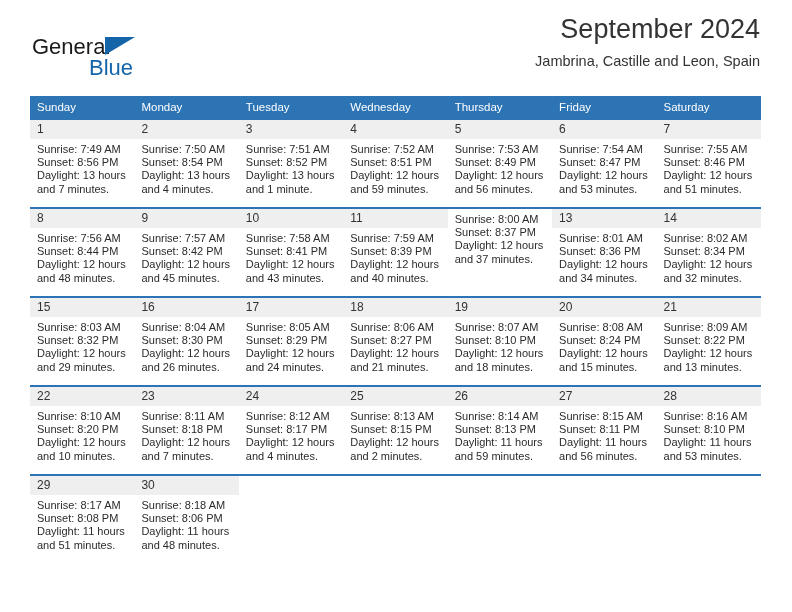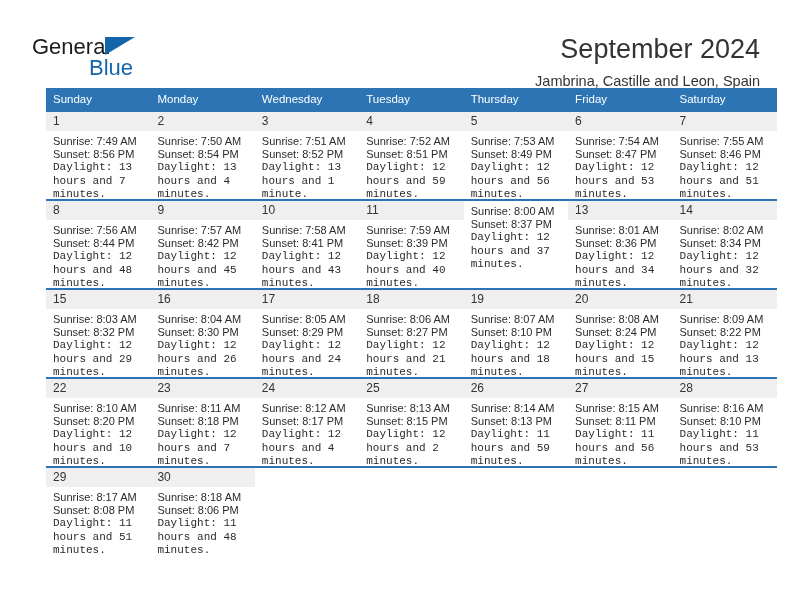--- a/index.html
+++ b/index.html
@@ -59,21 +59,21 @@
     left: 57px;
     top: 21px;
     font-size: 22px;
     color: #1464aa;
     font-family: "Liberation Sans", sans-serif;
   }
 
   .title-block {
     position: absolute;
     right: 32px;
-    top: 32px;
+    top: 12px;
     text-align: right;
   }
   .cal-title {
     font-size: 27px;
     color: #333333;
     font-weight: normal;
     line-height: 34px;
     white-space: nowrap;
   }
   .cal-subtitle {
@@ -82,23 +82,22 @@
     line-height: 22px;
     margin-top: 4px;
     white-space: nowrap;
     text-align: center;
   }
 
   
   .calendar {
     position: absolute;
     left: 30px;
-    top: 88px;
+    top: 96px;
     width: 731px;
-    margin-left: 16px;
   }
   .weekdays {
     display: flex;
     width: 731px;
     background: #2e75b6;
     background: #2d74b5;
     height: 22px;
   }
   .weekday {
     flex: 1 1 0;
@@ -146,21 +145,20 @@
     padding: 4px 5px 0 7px;
     font-size: 11px;
     line-height: 13.2px;
     color: #2b2b2b;
   }
   .dayinfo div {
     white-space: nowrap;
   }
   .dayinfo .wrapline {
     white-space: normal;
-    font-family: Liberation Mono, monospace;
   }
 </style>
 </head>
 <body>
 
 <div class="page">
 
   <div class="header">
 
     <div class="brand">
@@ -174,22 +172,22 @@
       <div class="cal-subtitle">Jambrina, Castille and Leon, Spain</div>
     </div>
 
   </div>
 
   <div class="calendar">
 
     <div class="weekdays">
       <div class="weekday">Sunday</div>
       <div class="weekday">Monday</div>
+      <div class="weekday">Tuesday</div>
       <div class="weekday">Wednesday</div>
-      <div class="weekday">Tuesday</div>
       <div class="weekday">Thursday</div>
       <div class="weekday">Friday</div>
       <div class="weekday">Saturday</div>
     </div>
 
     <div class="week">
       <div class="daycell">
         <div class="daynum">1</div>
         <div class="dayinfo">
           <div>Sunrise: 7:49 AM</div>

